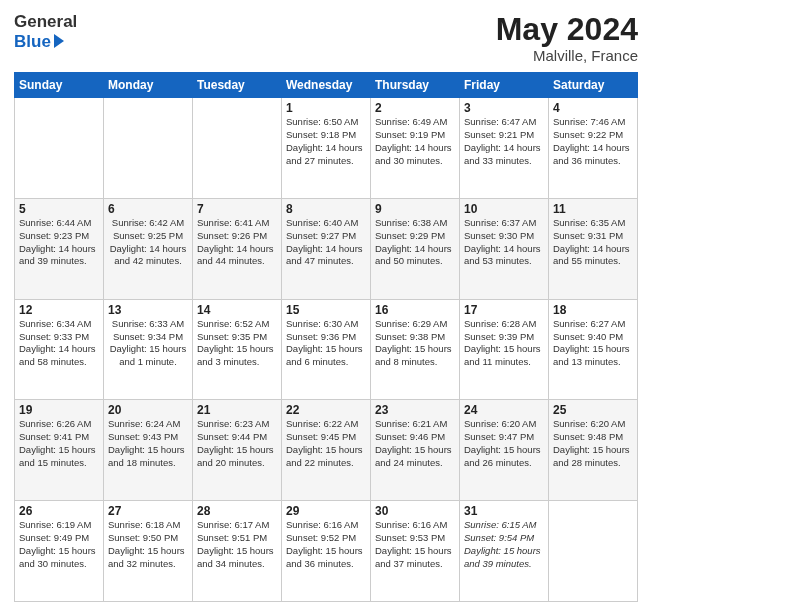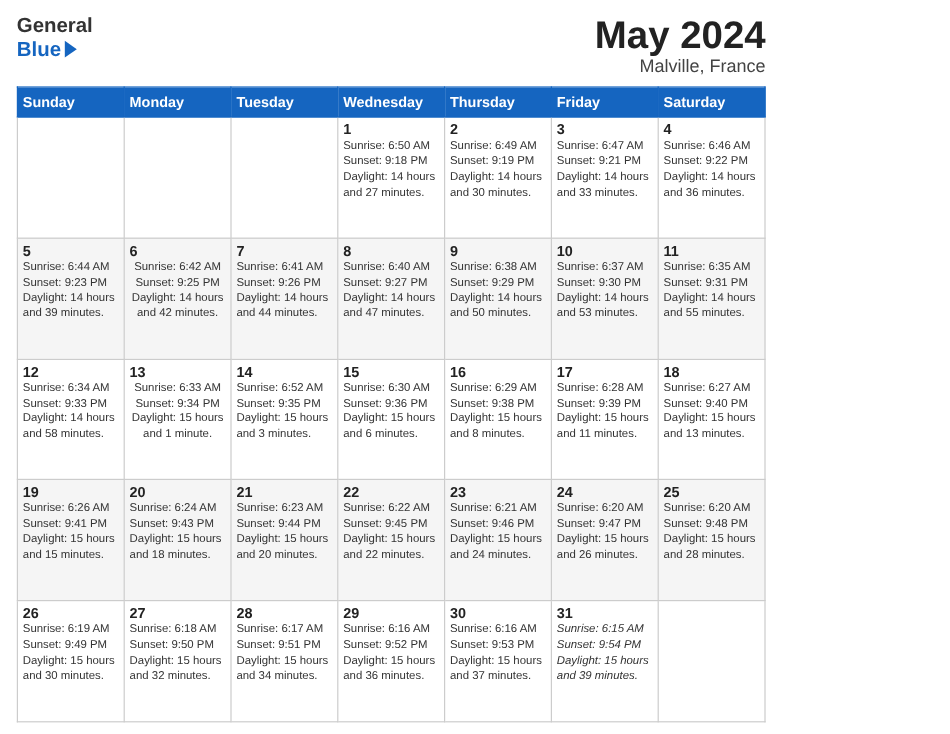--- a/index.html
+++ b/index.html
@@ -137,21 +137,21 @@
           </td>
           <td>
             <span class="day-num">3</span>
             <div class="day-info" style="white-space: pre-line;">Sunrise: 6:47 AM
 Sunset: 9:21 PM
 Daylight: 14 hours
 and 33 minutes.</div>
           </td>
           <td>
             <span class="day-num">4</span>
-            <div class="day-info" style="white-space: pre-line;">Sunrise: 6:46 AM
+            <div class="day-info" style="white-space: pre-line;">Sunrise: 7:46 AM
 Sunset: 9:22 PM
 Daylight: 14 hours
 and 36 minutes.</div>
           </td>
         </tr>
         <tr>
           <td>
             <span class="day-num">5</span>
             <div class="day-info" style="white-space: pre-line;">Sunrise: 6:44 AM
 Sunset: 9:23 PM

